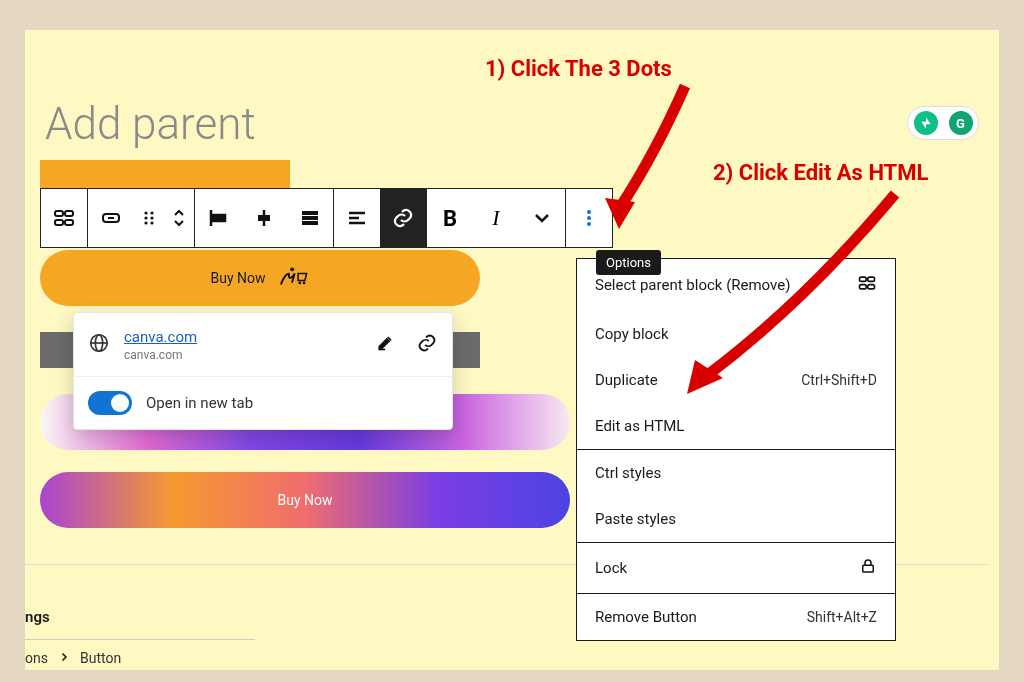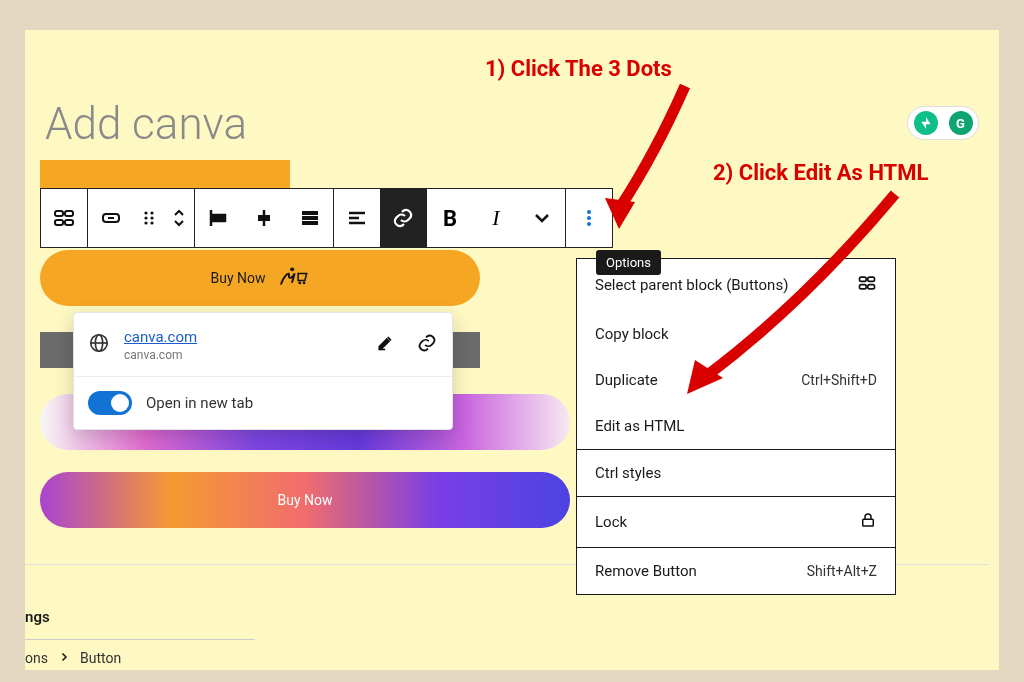--- a/index.html
+++ b/index.html
@@ -183,21 +183,21 @@
   <svg class="arrow" style="left:560px;top:44px;width:120px;height:160px;">
     <path d="M 100,12 Q 70,80 34,135" stroke="#d90000" stroke-width="11" fill="none"></path>
     <polygon points="34,155 20,124 50,128" fill="#d90000"></polygon>
   </svg>
 
   <svg class="arrow" style="left:640px;top:152px;width:260px;height:230px;">
     <path d="M 230,12 Q 140,120 40,195" stroke="#d90000" stroke-width="11" fill="none"></path>
     <polygon points="22,212 30,178 58,196" fill="#d90000"></polygon>
   </svg>
 
-  <div class="title-placeholder">Add canva</div>
+  <div class="title-placeholder">Add parent</div>
 
   <div class="badge-wrap">
     <div class="badge-circle" style="background:#0fbf89;">
       <svg width="14" height="14" viewBox="0 0 24 24" fill="#fff">
           <path d="M12 2v8H4l8 12v-8h8L12 2z"></path>
         </svg>
     </div>
     <div class="badge-circle" style="background:#0fa573;">G</div>
   </div>
 
@@ -348,21 +348,21 @@
     <div class="link-toggle-row">
       <div class="toggle"></div>
       <span>Open in new tab</span>
     </div>
   </div>
 
   <div class="options-tooltip">Options</div>
 
   <div class="menu">
     <div class="menu-item">
-      <span>Select parent block (Buttons)</span>
+      <span>Select parent block (Remove)</span>
       <span>
         <svg width="20" height="20" viewBox="0 0 24 24" fill="none" stroke="#111" stroke-width="2">
             <rect x="3" y="5" width="8" height="5" rx="2"></rect>
             <rect x="13" y="5" width="8" height="5" rx="2"></rect>
             <rect x="3" y="14" width="8" height="5" rx="2"></rect>
             <rect x="13" y="14" width="8" height="5" rx="2"></rect>
           </svg>
       </span>
     </div>
     <div class="menu-item">
@@ -370,20 +370,23 @@
     </div>
     <div class="menu-item">
       <span>Duplicate</span>
       <span class="menu-shortcut">Ctrl+Shift+D</span>
     </div>
     <div class="menu-item">
       <span>Edit as HTML</span>
     </div>
     <div class="menu-item menu-sep">
       <span>Ctrl styles</span>
+    </div>
+    <div class="menu-item">
+      <span>Paste styles</span>
     </div>
     <div class="menu-item menu-sep">
       <span>Lock</span>
       <span>
         <svg width="18" height="18" viewBox="0 0 24 24" fill="none" stroke="#111" stroke-width="2">
             <rect x="5" y="11" width="14" height="9" rx="1"></rect>
             <path d="M8 11V8a4 4 0 0 1 8 0v3"></path>
           </svg>
       </span>
     </div>

